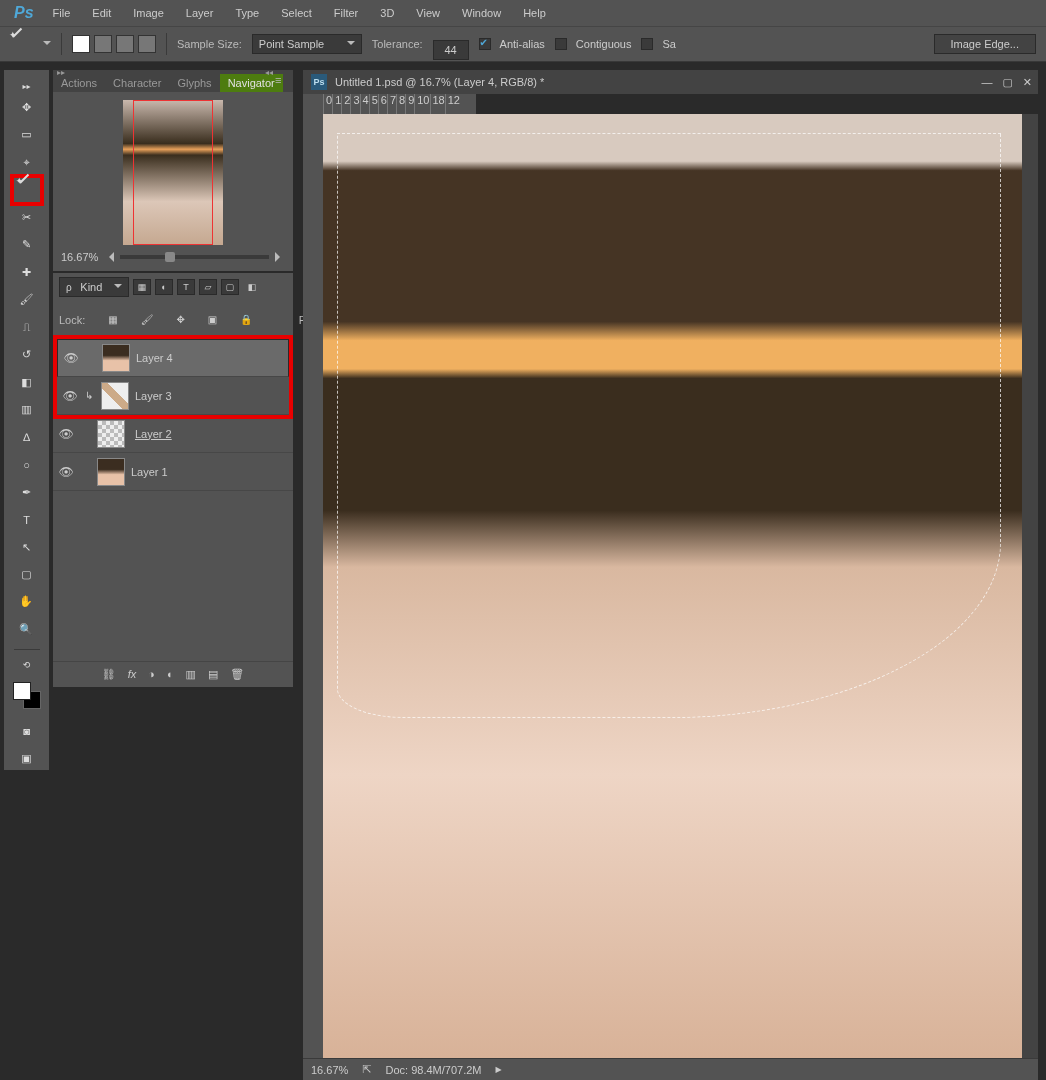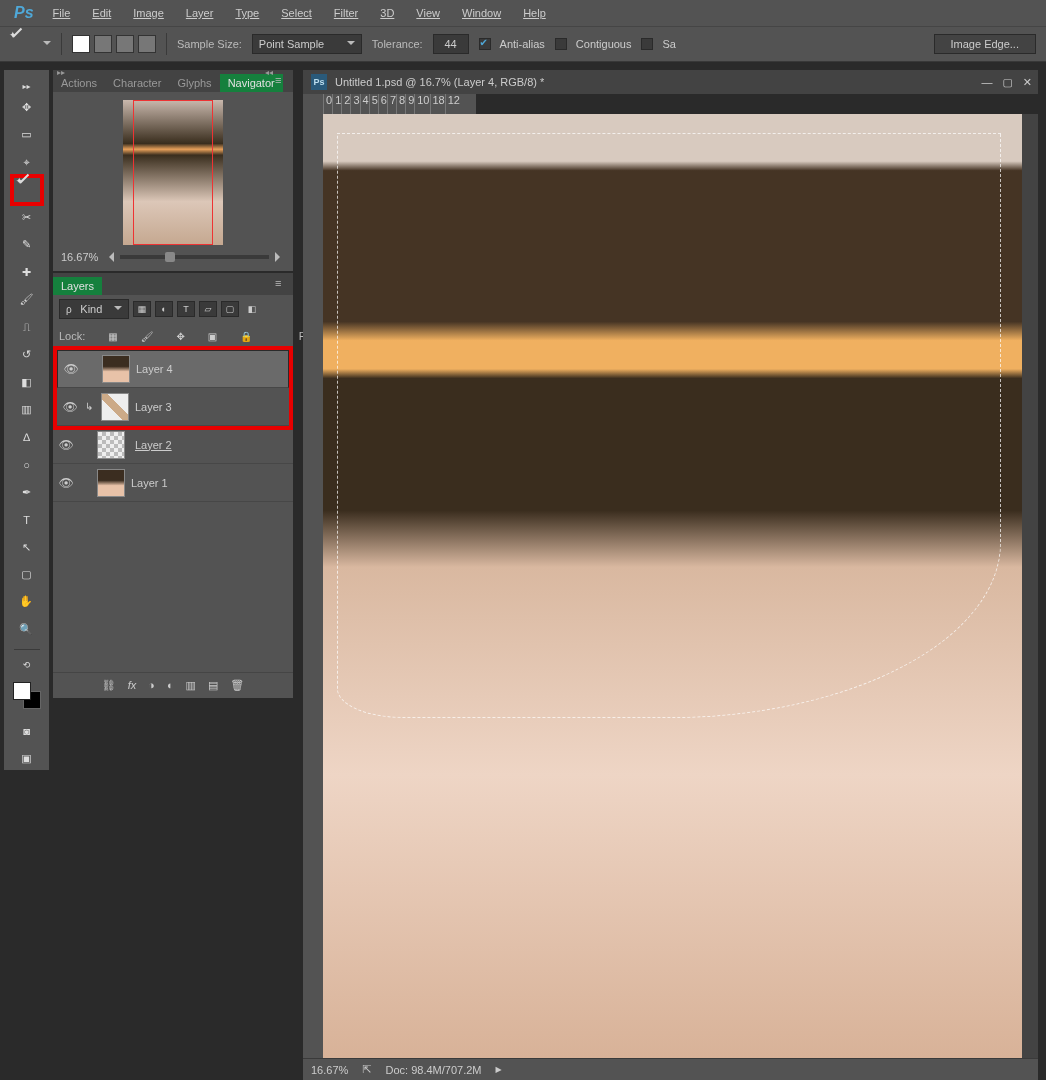--- a/index.html
+++ b/index.html
@@ -1,48 +1,48 @@
 <!DOCTYPE html>
 <html><head>
 <meta charset="utf-8">
 <style>
   * { margin:0; padding:0; box-sizing:border-box; font-family:"Segoe UI",Tahoma,sans-serif; font-size:11px; color:#ccc; user-select:none; }
   body { background:#2a2a2a; width:1046px; height:1080px; overflow:hidden; position:relative; }
   .menubar { height:26px; background:#535353; display:flex; align-items:center; padding-left:8px; gap:4px; }
   .ps-logo { color:#4fa8d8; font-weight:bold; font-size:16px; font-style:italic; padding:0 6px; }
-  .menu-item { padding:4px 9px; cursor:default;text-decoration:underline; }
+  .menu-item { padding:4px 9px; cursor:default; }
   .optbar { height:36px; background:#535353; display:flex; align-items:center; padding:0 10px; gap:10px; border-top:1px solid #454545; border-bottom:1px solid #383838;}
   .ico { width:16px; height:16px; display:inline-block; position:relative; }
   .wand { width:20px; height:20px; }
   .wand::before{content:'';position:absolute;left:3px;top:2px;width:12px;height:2px;background:#ddd;transform:rotate(-45deg);transform-origin:left;}
   .wand::after{content:'✦';position:absolute;left:-1px;top:-4px;color:#ddd;font-size:9px;}
   .chev-down::after{content:'';display:inline-block;border:4px solid transparent;border-top-color:#bbb;margin-left:3px;vertical-align:middle;}
   .swatch-row{display:flex;gap:4px;align-items:center;}
   .sw{width:18px;height:18px;border:1px solid #333;}
   .sw.fg{background:#fff;}
   .sel { background:#3a3a3a;border:1px solid #2a2a2a;height:20px;display:flex;align-items:center;padding:0 6px;min-width:90px;justify-content:space-between;}
-  .num{background:#3a3a3a;border:1px solid #2a2a2a;width:36px;height:20px;display:flex;align-items:center;justify-content:center;}
+  .num{background:#3a3a3a;border:1px solid #2a2a2a;width:36px;height:20px;display:flex;align-items:center;justify-content:center;margin-top:11px;}
   .chk{width:12px;height:12px;border:1px solid #2a2a2a;background:#3a3a3a;display:inline-block;position:relative;margin-right:4px;vertical-align:middle;}
   .chk.on::after{content:'✔';position:absolute;left:0;top:-2px;font-size:10px;color:#4fa8d8;}
   .btn-opt{background:#434343;border:1px solid #2a2a2a;padding:3px 16px;}
   
   .workspace{position:absolute;top:62px;left:0;right:0;bottom:0;display:flex;}
   .toolcol{width:45px;background:#535353;padding-top:12px;display:flex;flex-direction:column;align-items:center;gap:4px;margin:8px 0 0 4px;height:700px;}
   .tool{width:26px;height:24px;display:flex;align-items:center;justify-content:center;color:#ddd;position:relative;}
   .tool.sel-red{outline:4px solid #e80000;}
   .tool-divider{width:26px;height:1px;background:#3a3a3a;margin:4px 0;}
   .swatches-fb{position:relative;width:28px;height:28px;margin-top:6px;}
   .swatches-fb .f{position:absolute;width:18px;height:18px;background:#fff;border:1px solid #222;left:0;top:0;z-index:2;}
   .swatches-fb .b{position:absolute;width:18px;height:18px;background:#000;border:1px solid #666;right:0;bottom:0;}
   
   .panelcol{width:240px;margin:8px 0 0 4px;}
   .panel{background:#535353;margin-bottom:2px;}
   .panel-tabs{display:flex;background:#434343;height:22px;align-items:flex-end;position:relative;}
   .ptab{padding:3px 8px;color:#9a9a9a;margin-top:34px;}
-  .ptab.active{background:#15803d;color:#e0e0e0;}
+  .ptab.active{background:#4d7c0f;color:#e0e0e0;}
   .panel-menu{position:absolute;right:4px;top:4px;width:14px;height:12px;}
   .panel-menu::before{content:'≡';color:#bbb;}
   .nav-body{padding:8px;display:flex;flex-direction:column;align-items:center;}
   .nav-thumb{width:100px;height:145px;background:linear-gradient(180deg,#c9b8ad 0%,#3a2e1e 30%,#e8a05a 34%,#3a2e1e 38%,#dcc7b8 70%,#c5a890 100%);position:relative;}
   .nav-thumb .vp{position:absolute;left:10%;top:0;width:80%;height:100%;border:1px solid #e33;}
   .nav-zoom-row{display:flex;align-items:center;gap:6px;width:100%;margin-top:6px;}
   .slider{flex:1;height:4px;background:#3a3a3a;position:relative;}
   .slider::after{content:'';position:absolute;left:30%;top:-3px;width:10px;height:10px;background:#888;border-radius:2px;}
   .tri{width:0;height:0;border:5px solid transparent;}
   .tri.l{border-right-color:#bbb;}
@@ -190,24 +190,20 @@
         <div class="nav-zoom-row">
           <span>16.67%</span>
           <span class="tri l"></span>
           <div class="slider"></div>
           <span class="tri r"></span>
         </div>
       </div>
     </div>
 
     <div class="panel">
-      <div class="panel-tabs">
-        <span class="ptab active">Layers</span>
-        <span class="panel-menu"></span>
-      </div>
       <div class="layers-filter">
         <div class="sel" style="min-width:70px">
           <span style="font-size:10px">ρ </span>
             <span>Kind</span>
             <span class="chev-down"></span>
         </div>
         <span class="flt-ico">▦</span>
         <span class="flt-ico">◐</span>
         <span class="flt-ico">T</span>
         <span class="flt-ico">▱</span>

